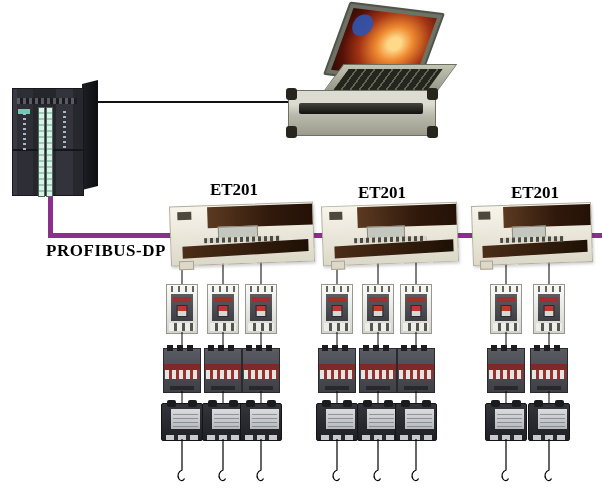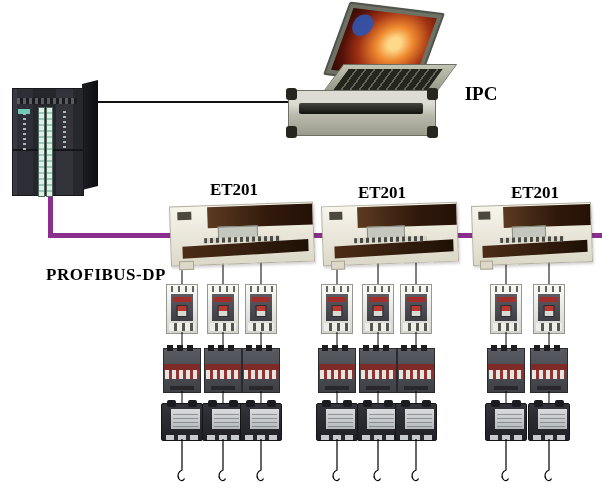--- a/index.html
+++ b/index.html
@@ -3,21 +3,21 @@
 <meta charset="utf-8">
 <style>
   html,body{margin:0;padding:0;background:#fff;}
   .canvas{
     position:relative;width:602px;height:490px;background:#fff;overflow:hidden;
     font-family:"Liberation Serif","DejaVu Serif",serif;
   }
   .label{position:absolute;color:#000;font-weight:700;text-align:center;white-space:nowrap;}
   .plc-label{left:26px;top:52px;width:66px;font-size:19px;}
   .ipc-label{left:450px;top:83px;width:62px;font-size:19px;}
-  .bus-label{left:18px;top:241px;width:176px;font-size:17px;letter-spacing:.5px;margin-top:24px;}
+  .bus-label{left:18px;top:241px;width:176px;font-size:17px;letter-spacing:.5px;}
   .et-label{top:180px;width:92px;font-size:17px;}
   .et-label.g1{left:188px;}
   .et-label.g2{left:336px;top:183px;}
   .et-label.g3{left:489px;top:183px;}
 
   
   .line-plc-ipc{position:absolute;left:91px;top:101px;width:197px;height:2px;background:#111;}
   .bus-v{position:absolute;left:48px;top:196px;width:5px;height:41px;z-index:1;}
   .bus-h{position:absolute;left:48px;top:233px;width:554px;height:5px;z-index:1;}
 
@@ -157,21 +157,20 @@
     </div>
     <div class="ipc-base">
       <div class="ipc-slot"></div>
       <div class="ipc-bumper b1"></div>
       <div class="ipc-bumper b2"></div>
       <div class="ipc-bumper b3"></div>
       <div class="ipc-bumper b4"></div>
     </div>
   </div>
 
-  <div class="label ipc-label">IPC</div>
 
   <div class="bus-v" style="background: rgb(139, 47, 143);"></div>
   <div class="bus-h" style="background: rgb(139, 47, 143);"></div>
   <div class="label bus-label">PROFIBUS-DP</div>
 
   <div class="label et-label g1">ET201</div>
   <div class="label et-label g2">ET201</div>
   <div class="label et-label g3">ET201</div>
 
   <div class="et201 m1">

